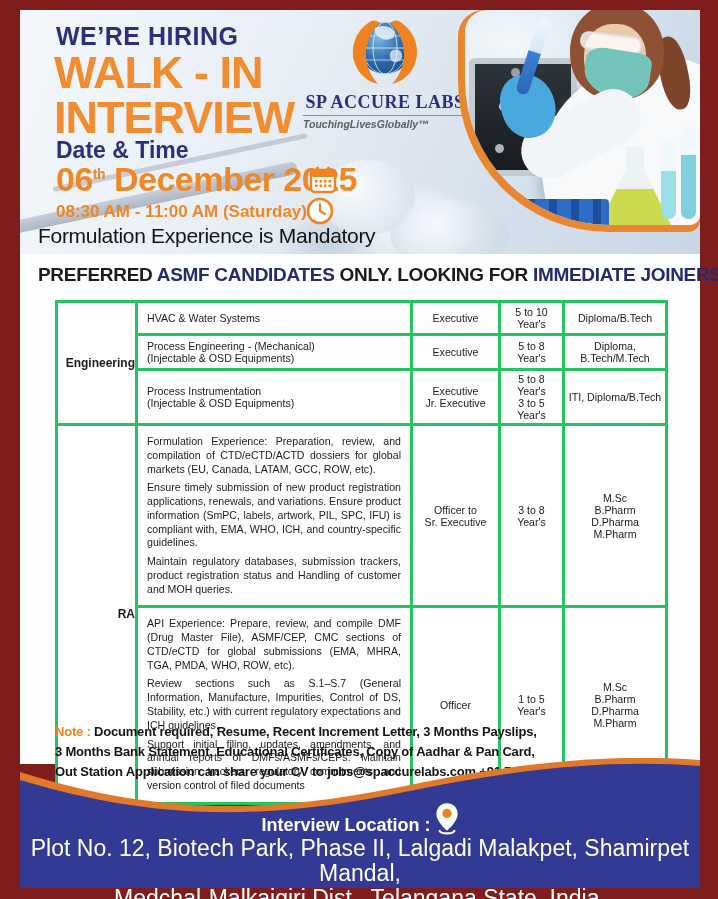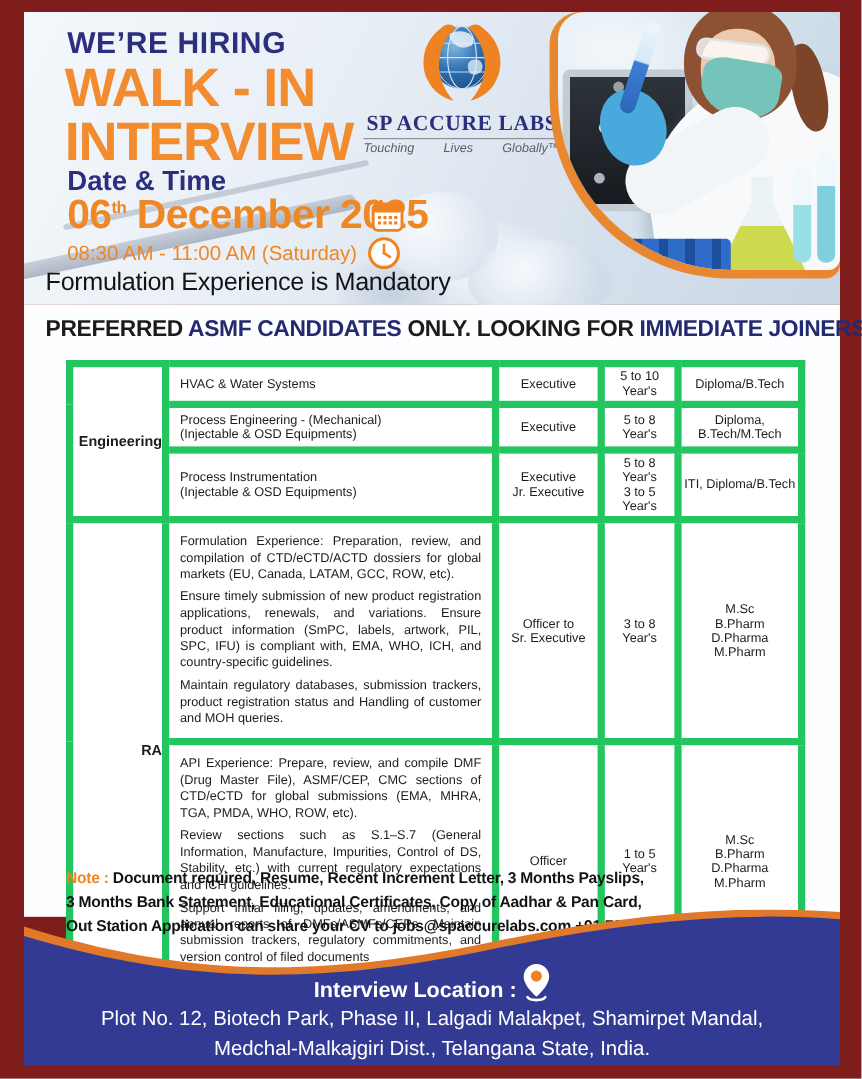--- a/index.html
+++ b/index.html
@@ -18,29 +18,29 @@
   .syringe { position:absolute; left:-20px; top:182px; width:300px; height:13px; background:linear-gradient(#b9c2cf,#98a3b2); transform:rotate(-12deg); border-radius:6px; opacity:.75; }
   .syringe2 { position:absolute; left:30px; top:150px; width:260px; height:5px; background:#aab4c2; transform:rotate(-12deg); border-radius:3px; opacity:.6; }
   .pill1 { position:absolute; left:300px; top:150px; width:95px; height:75px; border-radius:50%; background:radial-gradient(circle at 35% 35%, #fdfeff, #d9e3ee 75%); opacity:.85; }
   .pill2 { position:absolute; left:370px; top:190px; width:120px; height:70px; border-radius:50%; background:radial-gradient(circle at 40% 35%, #f6fafd, #cfdbe8 75%); opacity:.8; }
 
   .hiring-label { position:absolute; left:36px; top:12px; font-size:25px; font-weight:bold; color:#2b2f7d; letter-spacing:.5px; }
   .walkin-title { position:absolute; left:34px; top:40px; font-size:45px; line-height:45px; font-weight:bold; color:#f28c2e; letter-spacing:-1px; }
   .datetime-label { position:absolute; left:36px; top:127px; font-size:23px; font-weight:bold; color:#2b2f7d; }
   .date-line { position:absolute; left:36px; top:150px; font-size:34px; font-weight:bold; color:#ef8725; letter-spacing:-.5px; }
   .date-line sup { font-size:14px; }
-  .time-line { position:absolute; left:36px; top:192px; font-size:17px; font-weight:normal; color:#ef8725; }
+  .time-line { position:absolute; left:36px; top:192px; font-size:17px; font-weight:bold; color:#ef8725; }
   .cal-icon { position:absolute; left:288px; top:155px; }
   .clock-icon { position:absolute; left:285px; top:186px; }
   .mandatory { position:absolute; left:18px; top:214px; font-size:21px; color:#131313; letter-spacing:-.3px; }
 
   
   .logo { position:absolute; left:283px; top:4px; width:164px; text-align:center; }
   .logo-name { font-family:"Liberation Serif", serif; font-weight:bold; font-size:18px; color:#2b2f7d; letter-spacing:.5px; white-space:nowrap; }
-  .logo-tagline { display:flex; justify-content:space-between; border-top:1px solid #8a8f99; margin-top:2px; padding-top:2px; font-style:italic; font-size:10.5px; color:#5a6068; }
+  .logo-tagline { display:flex; border-top:1px solid #8a8f99; margin-top:2px; padding-top:2px; font-style:italic; font-size:10.5px; color:#5a6068;font-weight:bold; }
 
   
   .photo-outer { position:absolute; top:0; right:0; width:242px; height:222px; }
   .photo-frame { position:absolute; inset:0; border-radius:26px 8px 12px 150px; background:#e8872f; }
   .photo-inner { position:absolute; left:7px; top:0; right:0; bottom:7px; border-radius:22px 8px 10px 145px; overflow:hidden;
     background: radial-gradient(140px 100px at 20% 15%, #f2f7fa, rgba(242,247,250,0) 70%), linear-gradient(120deg,#e6eef4 0%, #cfdeea 60%, #c2d4e4 100%); }
   .ph-monitor { position:absolute; left:4px; top:48px; width:108px; height:118px; background:linear-gradient(#2e343b,#171b20); border:6px solid #c3ccd3; border-radius:6px; }
   .ph-mol { position:absolute; left:34px; top:92px; width:9px; height:9px; border-radius:50%; background:#cfd5da;
     box-shadow: 20px 24px 0 #c0c6cb, -4px 42px 0 #aeb4b9, 34px -16px 0 #b8bec3, 12px -34px 0 #9aa0a5; }
   .ph-coat { position:absolute; right:-34px; top:52px; width:195px; height:172px; background:#f7f9fb; border-radius:60% 32% 0 0; transform:rotate(-8deg); box-shadow:-6px 4px 10px rgba(90,110,130,.25); }
@@ -60,40 +60,40 @@
   .ph-tt2 { position:absolute; right:24px; bottom:6px; width:15px; height:80px; border-radius:7px; background:linear-gradient(rgba(240,248,252,.9) 0 40%, #9adfe6 40% 100%); }
   .ph-rack { position:absolute; left:26px; bottom:-4px; width:118px; height:30px; border-radius:4px;
     background:repeating-linear-gradient(90deg, #2f6cc8 0 14px, #1d4f9e 14px 22px); }
 
   
   .main { position:absolute; left:20px; right:18px; top:254px; height:510px; background:#fdfeff; }
   .preferred { position:absolute; left:18px; top:10px; width:644px; font-size:19px; font-weight:bold; color:#1b1b1b; letter-spacing:-.3px; white-space:nowrap; }
   .preferred .em { color:#232a70; }
 
   table.jobs { position:absolute; left:35px; top:46px; width:610px; border-collapse:collapse; table-layout:fixed; background:#fff; }
-  table.jobs td { border:6px solid #22c55e; vertical-align:middle; color:#1c1c1c; }
+  table.jobs td { border:3px solid #22c55e; vertical-align:middle; color:#1c1c1c; }
   td.dept { text-align:right; font-weight:bold; font-size:12px; }
   td.desc { padding:4px 9px; font-size:10.6px; }
   td.desc .bt { font-weight:normal; }
   td.desc .sub { display:block; }
   td.c { text-align:center; font-size:10.6px; padding:2px; }
   td.desc p { font-size:10.6px; line-height:1.3; text-align:justify; margin:5px 0; }
   tr.r1 { height:33px; } tr.r2 { height:33px; } tr.r3 { height:34px; }
   tr.r4 { height:157px; } tr.r5 { height:160px; }
 
   .note { position:absolute; left:35px; top:468px; font-size:13px; font-weight:bold; color:#141414; line-height:20px; letter-spacing:-.2px; }
   .note .note-label { color:#ef8322; }
 
   
   .footer { position:absolute; left:20px; right:18px; bottom:11px; height:130px; }
   .footer svg.wave { position:absolute; inset:0; width:100%; height:100%; }
   .footer-text { position:absolute; left:0; right:0; top:44px; text-align:center; color:#ffffff; }
   .loc-row { display:flex; justify-content:center; align-items:flex-end; gap:4px; height:34px; }
   .loc-label { font-size:18px; font-weight:bold; line-height:22px; }
-  .addr { font-size:17px; line-height:25px; }
+  .addr { font-size:23px; line-height:25px; }
 </style>
 </head>
 <body>
 
 <div class="poster">
 
   <div class="banner">
     <div class="syringe"></div>
     <div class="syringe2"></div>
     <div class="pill1"></div>

